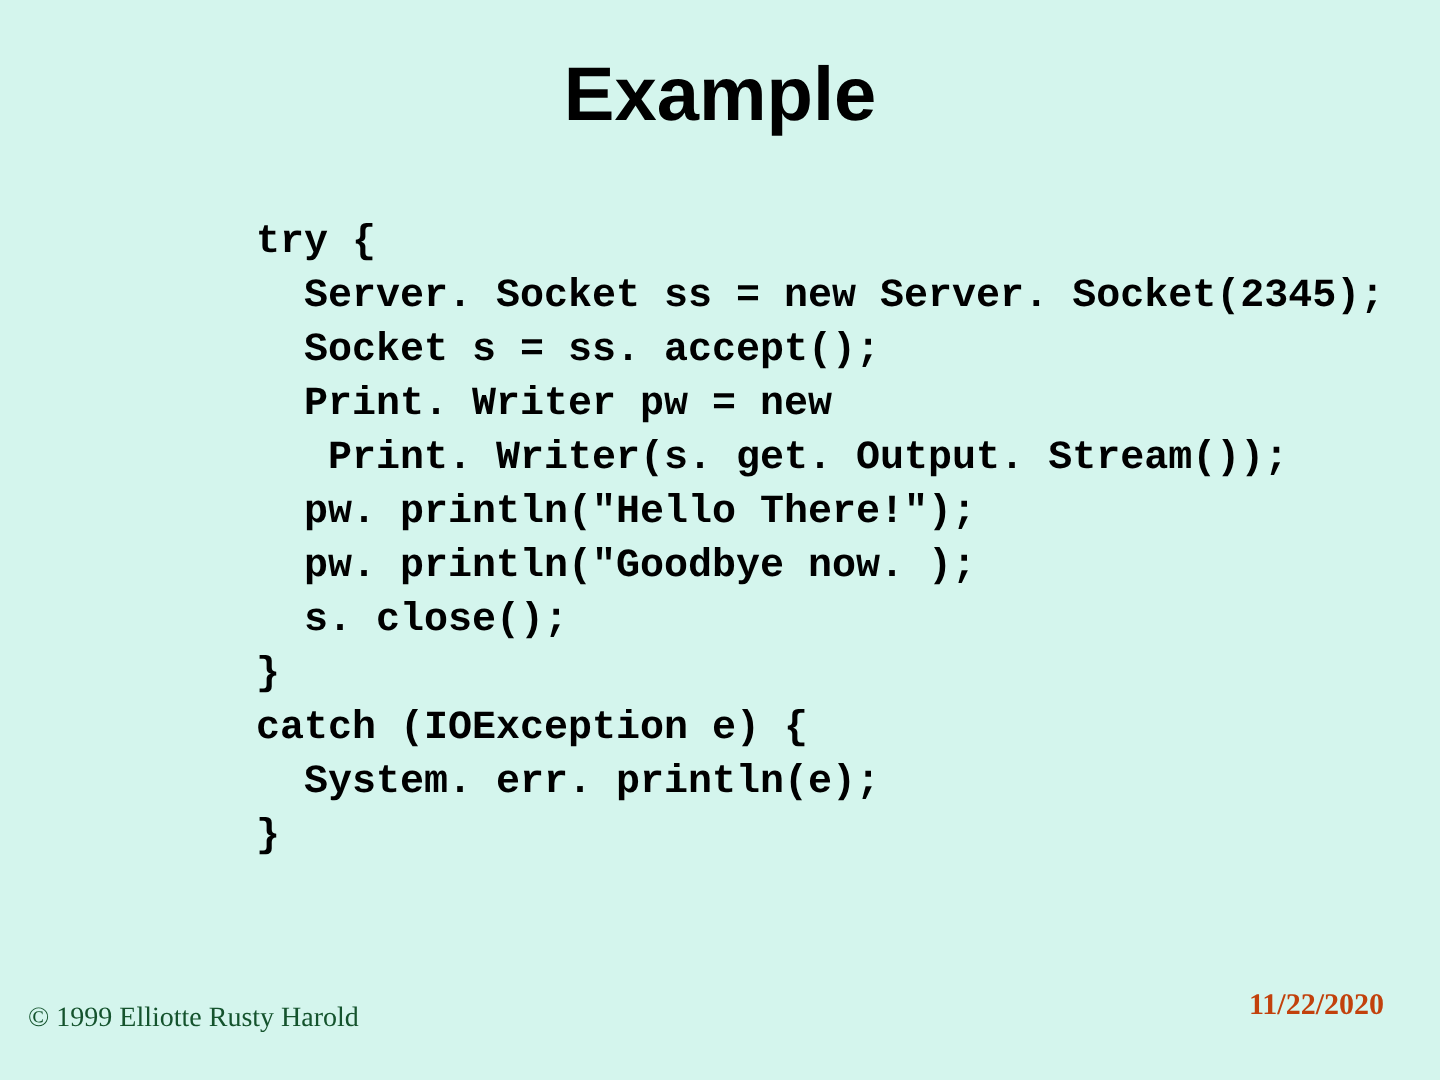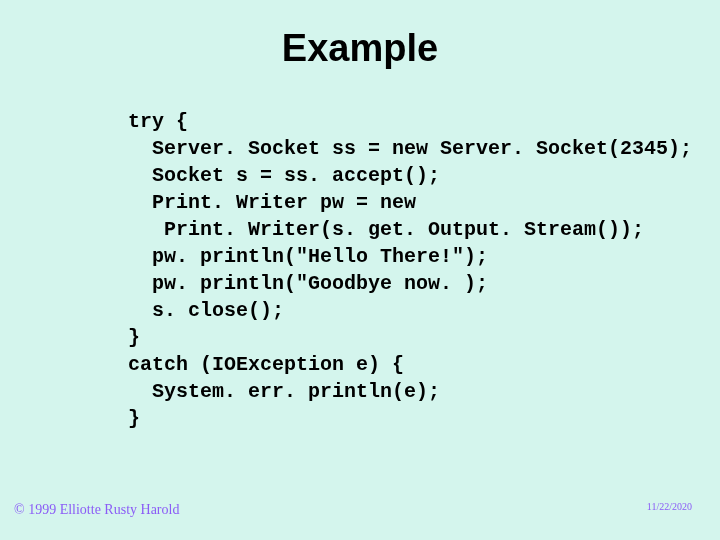--- a/index.html
+++ b/index.html
@@ -31,30 +31,31 @@
       margin-top: 38px;
       margin-left: 128px;
       white-space: pre;
     }
     .footer-left {
       position: absolute;
       bottom: 22px;
       left: 14px;
       font-family: "Times New Roman", Times, serif;
       font-size: 14px;
-      color: #8b5cf6;
+      color: #14532d;
       text-align: center;
     }
     .footer-right {
       position: absolute;
       bottom: 28px;
       right: 28px;
       font-family: "Times New Roman", Times, serif;
-      font-size: 10px;
-      color: #8b5cf6;
+      font-size: 15px;
+      color: #c2410c;
+      font-weight: bold;
     }
   </style>
 </head>
 <body>
 
 <h1 class="title">Example</h1>
 
 <div class="code-block">try {
   Server. Socket ss = new Server. Socket(2345);
   Socket s = ss. accept();

